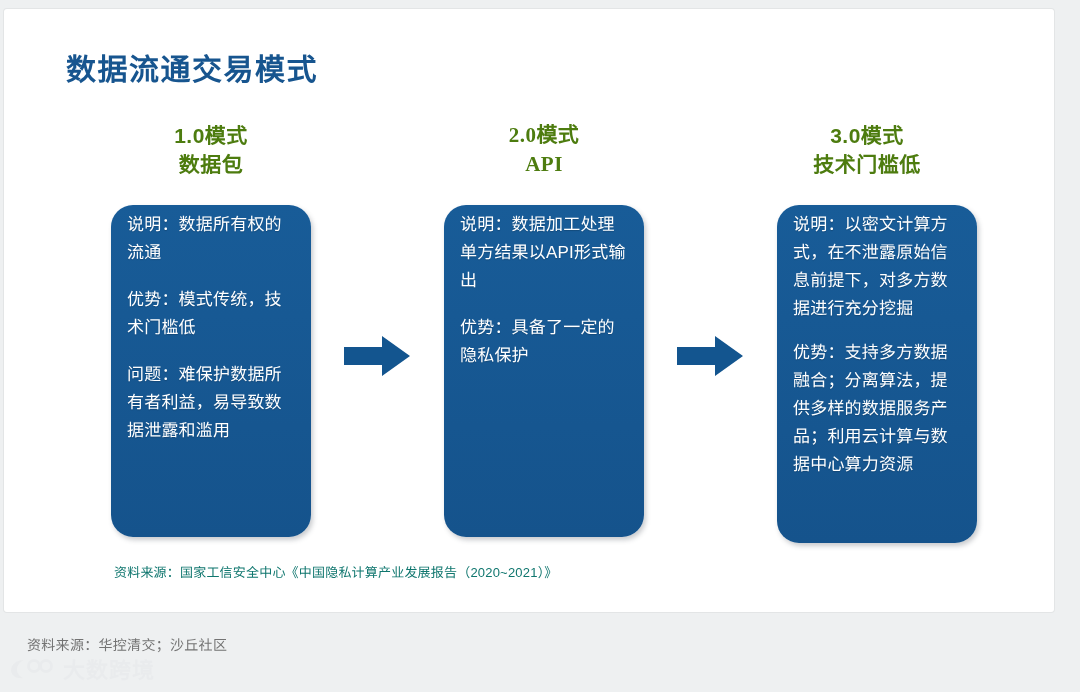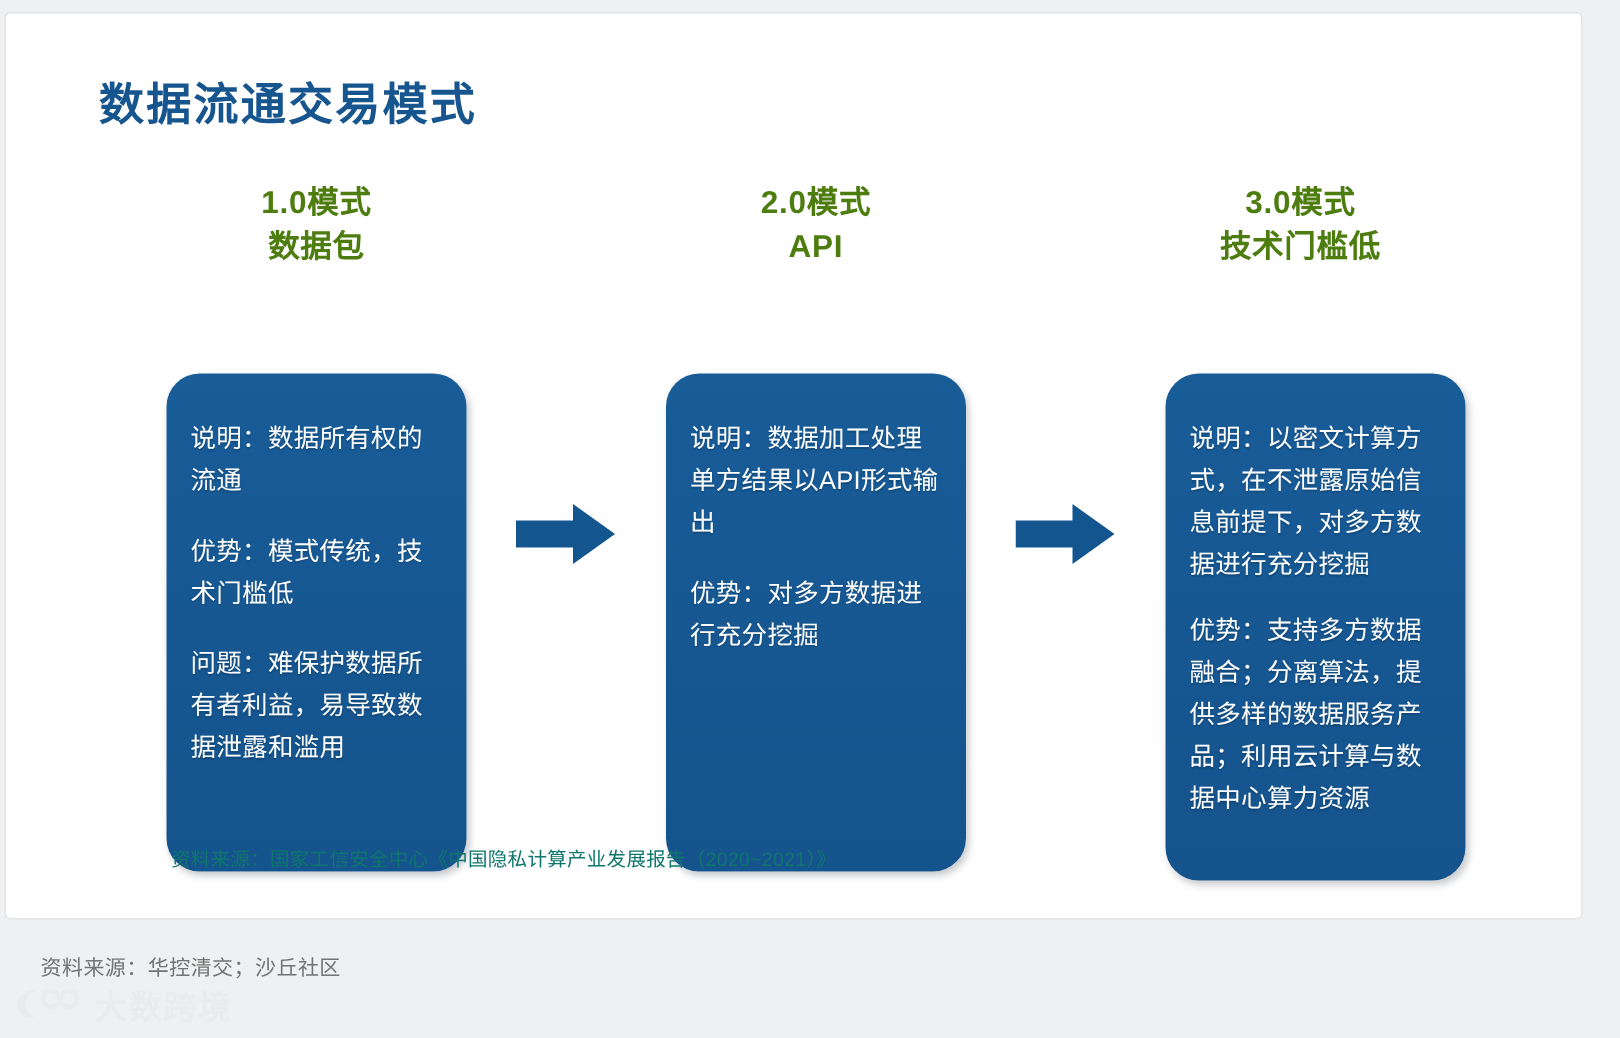--- a/index.html
+++ b/index.html
@@ -42,21 +42,21 @@
     white-space: nowrap;
   }
 
   
   .col {
     position: absolute;
     top: 112px;
     width: 230px;
   }
   .col-1 { left: 92px; }
-  .col-2 { left: 425px; }
+  .col-2 { left: 425px; font-family: Liberation Serif, serif; }
   .col-3 { left: 748px; }
 
   .col-head {
     text-align: center;
     color: #4d7c0f;
     font-size: 21px;
     font-weight: bold;
     line-height: 29px;
     letter-spacing: 0.5px;
   }
@@ -64,22 +64,21 @@
 
   .card {
     position: absolute;
     width: 200px;
     background: #15568f;
     background: linear-gradient(180deg, #185c98 0%, #15538c 100%);
     border-radius: 22px;
     box-shadow: 2px 3px 5px rgba(60,70,80,0.28);
     color: #ffffff;
     box-sizing: border-box;
-    padding: 30px 16px 20px 16px;
-    margin-top: 44px;
+    padding: 6px 16px 20px 16px;
   }
   .card-1 { left: 107px; top: 196px; height: 332px; }
   .card-2 { left: 440px; top: 196px; height: 332px; }
   .card-3 { left: 773px; top: 196px; height: 338px; }
 
   .card p {
     margin: 0 0 19px 0;
     font-size: 17px;
     line-height: 28px;
     letter-spacing: 0.2px;
@@ -176,21 +175,21 @@
     </div>
 
     <div class="arrow arrow-1">
       <svg width="66" height="40" viewBox="0 0 66 40" aria-hidden="true">
         <polygon points="0,11 38,11 38,0 66,20 38,40 38,29 0,29" fill="#13558f"></polygon>
       </svg>
     </div>
 
     <div class="card card-2">
       <p>说明：数据加工处理单方结果以API形式输出</p>
-      <p>优势：对多方数据进行充分挖掘</p>
+      <p>优势：具备了一定的隐私保护</p>
     </div>
 
     <div class="arrow arrow-2">
       <svg width="66" height="40" viewBox="0 0 66 40" aria-hidden="true">
         <polygon points="0,11 38,11 38,0 66,20 38,40 38,29 0,29" fill="#13558f"></polygon>
       </svg>
     </div>
 
     <div class="card card-3">
       <p>说明：以密文计算方式，在不泄露原始信息前提下，对多方数据进行充分挖掘</p>

